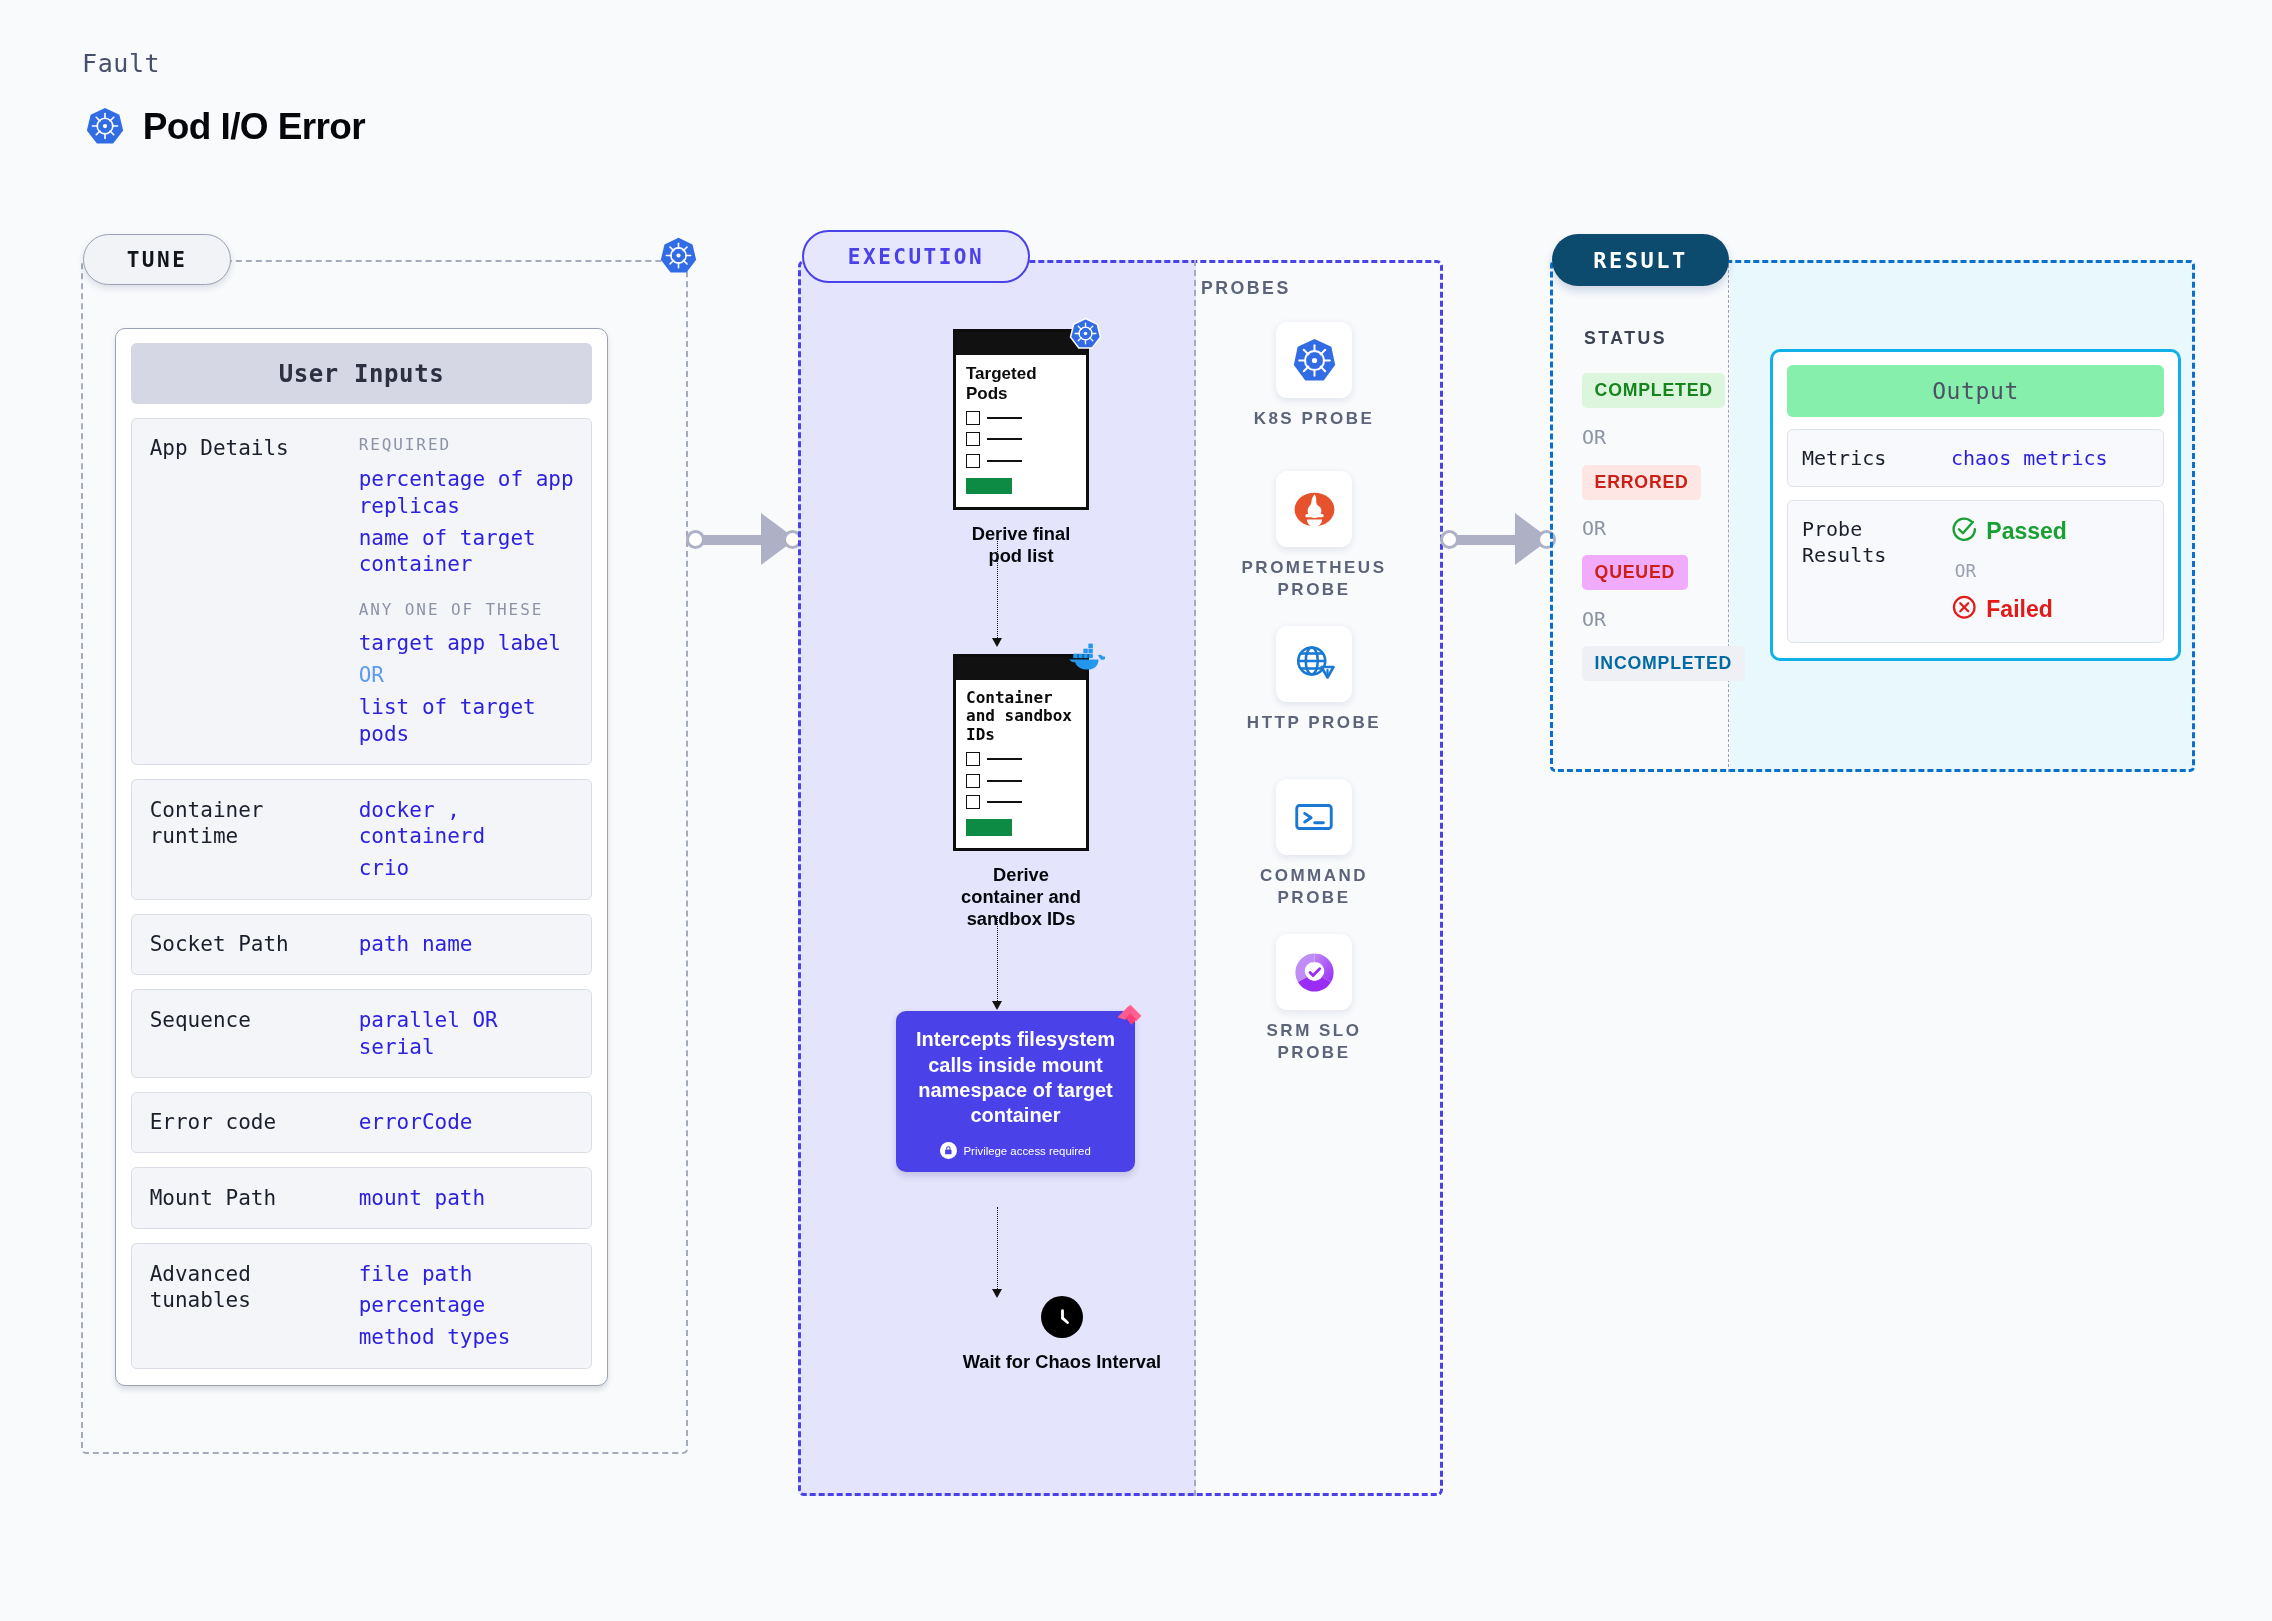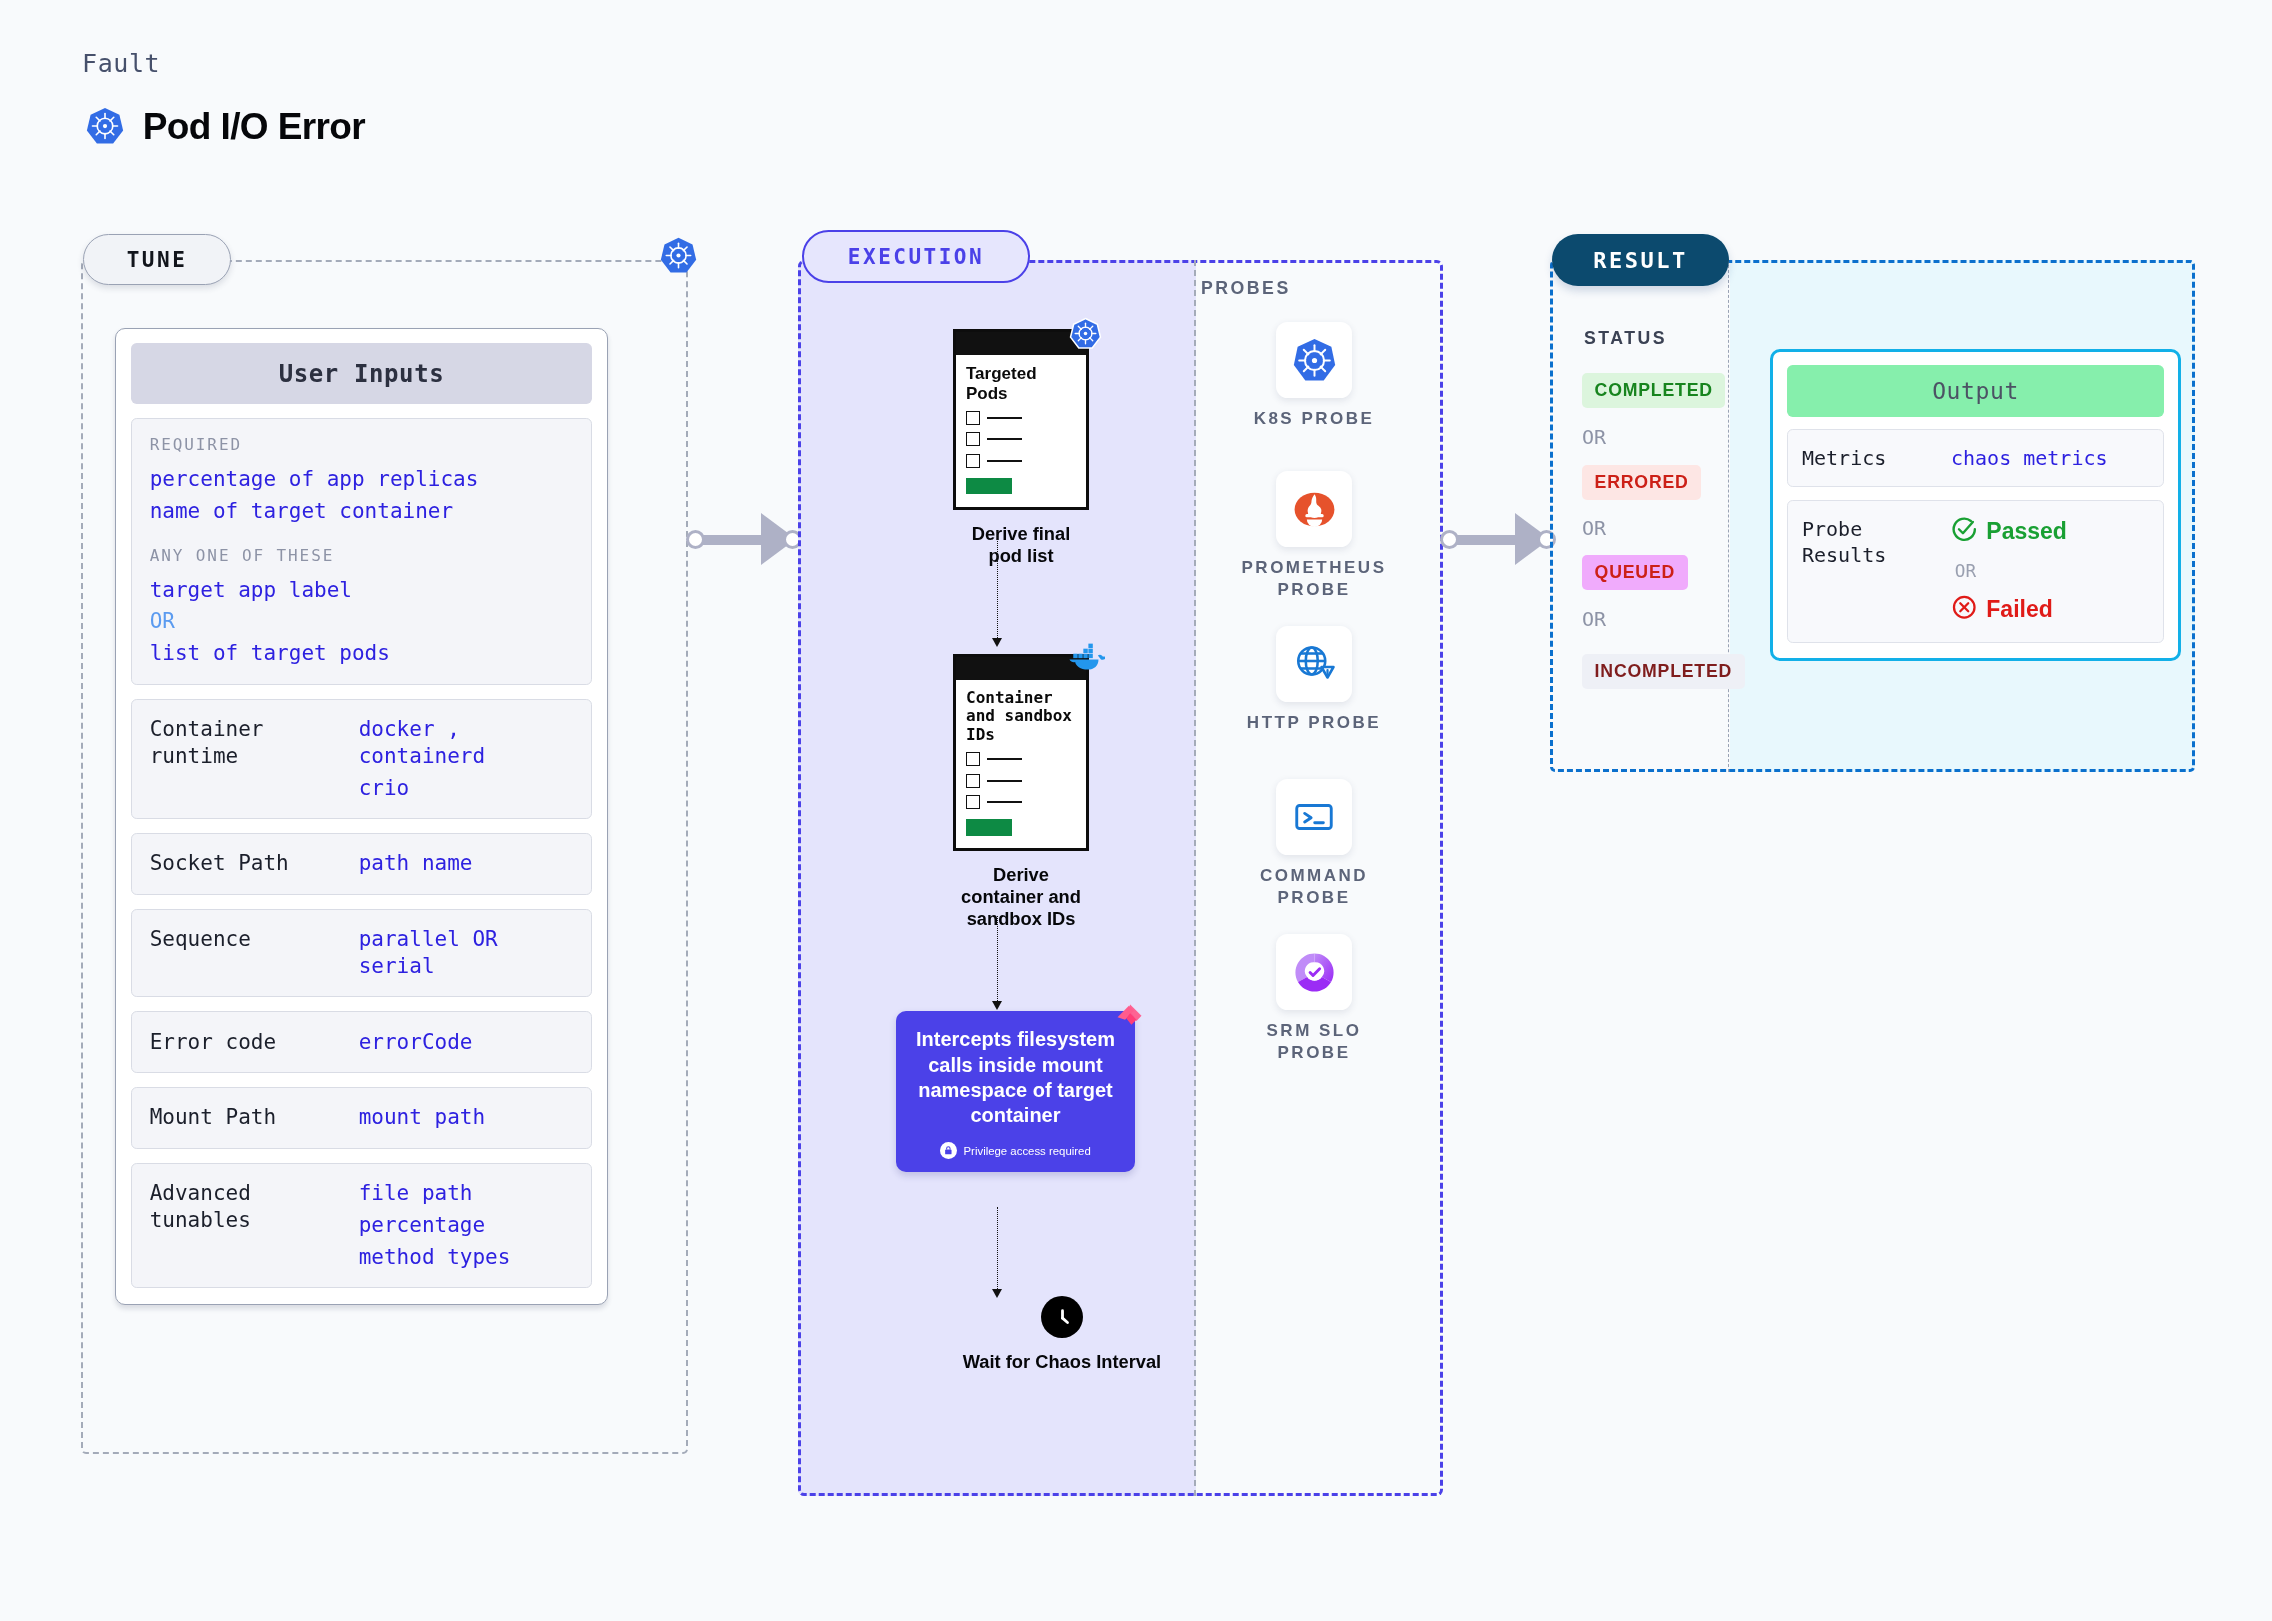--- a/index.html
+++ b/index.html
@@ -291,20 +291,21 @@
       <line x1="46" y1="18" x2="40" y2="24"></line>
         <line x1="24" y1="40" x2="18" y2="46"></line>
     </g>
   </svg>
 </div>
 
 <div id="user-inputs-card">
   <div id="user-inputs-header">User Inputs</div>
 
   <div class="input-row">
+    <div class="label">App Details</div>
     <div class="vals">
       <span class="hint">REQUIRED</span>
       <span class="v">percentage of app replicas</span>
       <span class="v">name of target container</span>
       <span class="hint second">ANY ONE OF THESE</span>
       <span class="v">target app label</span>
       <span class="v or">OR</span>
       <span class="v tight">list of target pods</span>
     </div>
   </div>
@@ -577,21 +578,21 @@
 <div id="result-divider"></div>
 <div class="panel-badge" id="result-badge">RESULT</div>
 
 <div id="status-title">STATUS</div>
 <div class="status-chip" id="chip-completed" style="background: rgb(220, 245, 221); color: rgb(23, 132, 30);">COMPLETED</div>
 <div class="status-or" id="or-1">OR</div>
 <div class="status-chip" id="chip-errored" style="background: rgb(253, 230, 228); color: rgb(204, 32, 23);">ERRORED</div>
 <div class="status-or" id="or-2">OR</div>
 <div class="status-chip" id="chip-queued" style="background: #f0abfc; color: rgb(204, 32, 23);">QUEUED</div>
 <div class="status-or" id="or-3">OR</div>
-<div class="status-chip" id="chip-incomplete" style="background: rgb(238, 240, 246); color: #7f1d1d; margin-top: 8px;">INCOMPLETED</div>
+<div class="status-chip" id="chip-incomplete" style="background: rgb(238, 240, 246); color: #0369a1;">INCOMPLETED</div>
 
 <div id="output-card">
   <div id="output-header">Output</div>
 
   <div class="out-row">
     <div class="label">Metrics</div>
     <div class="vals">chaos metrics</div>
   </div>
 
   <div class="out-row">

